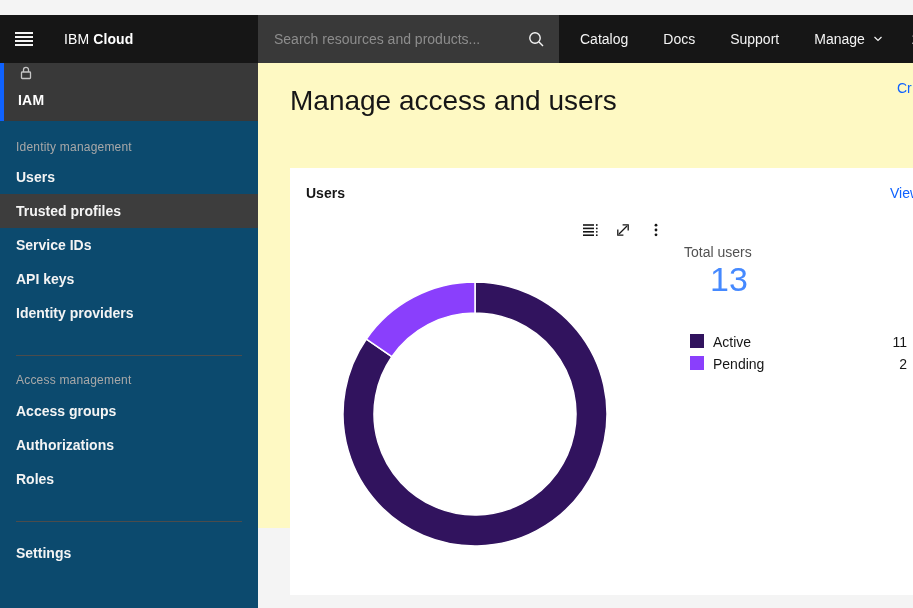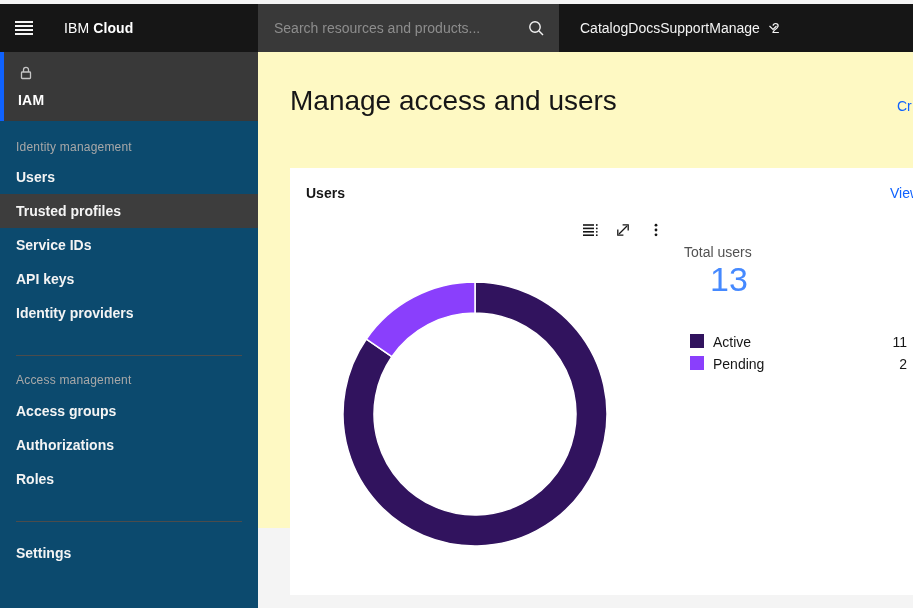--- a/index.html
+++ b/index.html
@@ -6,21 +6,21 @@
   html,body { width:913px; height:608px; overflow:hidden; }
   body {
     font-family:"Liberation Sans", sans-serif;
     background:#f4f4f4;
     position:relative;
     color:#161616;
   }
 
   
   .header {
-    position:absolute; top:4px; left:0; width:913px; height:48px;
+    position:absolute; top:15px; left:0; width:913px; height:48px;
     background:#161616; display:flex; align-items:center; z-index:10;
   }
   .hamburger {
     width:48px; height:48px; background:transparent; border:none; cursor:pointer;
     display:flex; flex-direction:column; justify-content:center; align-items:center; gap:2px;
   }
   .hamburger span { display:block; width:18px; height:2px; background:#f4f4f4; }
   .brand {
     position:absolute; left:64px; top:0; height:48px; line-height:48px;
     color:#ffffff; font-size:14px; letter-spacing:.1px; cursor:pointer;
@@ -30,21 +30,21 @@
     position:absolute; left:258px; top:0; width:301px; height:48px;
     background:#393939; display:flex; align-items:center; padding:0 14px 0 16px; cursor:text;gap:32px;
   }
   .searchbox .ph { flex:1; font-size:14px; color:#8d8d8d; }
   .hnav {
     position:absolute; left:559px; top:0; right:0; height:48px;
     display:flex; align-items:center; padding-left:21px;
   }
   .hnav a {
     color:#f4f4f4; font-size:14px; text-decoration:none; cursor:pointer;
-    display:flex; align-items:center; white-space:nowrap;
+    display:flex; align-items:center; margin-right:35px; white-space:nowrap;
   }
   .hnav a.account { margin-right:0; margin-left:-7px; }
   .chev { margin-left:7px; }
 
   
   .sidebar {
     position:absolute; top:48px; left:0; width:258px; height:560px;
     background:#0c4a6e;
   }
   .iam-head {
@@ -58,21 +58,21 @@
     position:absolute; left:0; width:258px; height:34px; line-height:34px;
     padding-left:16px; font-size:14px; font-weight:600; color:#f4f4f4;
     text-decoration:none; display:block; cursor:pointer;
   }
   .nav-item.selected { background:#3d3d3d; }
   .sb-divider { position:absolute; left:16px; width:226px; height:1px; background:#4c4c4c; }
 
   
   .main { position:absolute; top:48px; left:258px; width:655px; height:480px; background:#fef9c3; }
   .page-title { position:absolute; left:32px; top:37px; font-size:28px; font-weight:400; color:#161616; }
-  .create-link { position:absolute; left:639px; top:50px; font-size:14px; color:#0f62fe; text-decoration:none; cursor:pointer; white-space:nowrap; }
+  .create-link { position:absolute; left:639px; top:32px; font-size:14px; color:#0f62fe; text-decoration:none; cursor:pointer; white-space:nowrap; }
 
   .card { position:absolute; left:32px; top:120px; width:700px; height:427px; background:#ffffff; }
   .card-title { position:absolute; left:16px; top:17px; font-size:14px; font-weight:700; color:#161616; }
   .view-link { position:absolute; left:600px; top:17px; font-size:14px; color:#0f62fe; text-decoration:none; cursor:pointer; white-space:nowrap; }
 
   .chart-toolbar { position:absolute; left:288px; top:50px; display:flex; gap:9px; }
   .icon-btn {
     width:24px; height:24px; background:transparent; border:none; cursor:pointer;
     display:flex; align-items:center; justify-content:center;
   }

